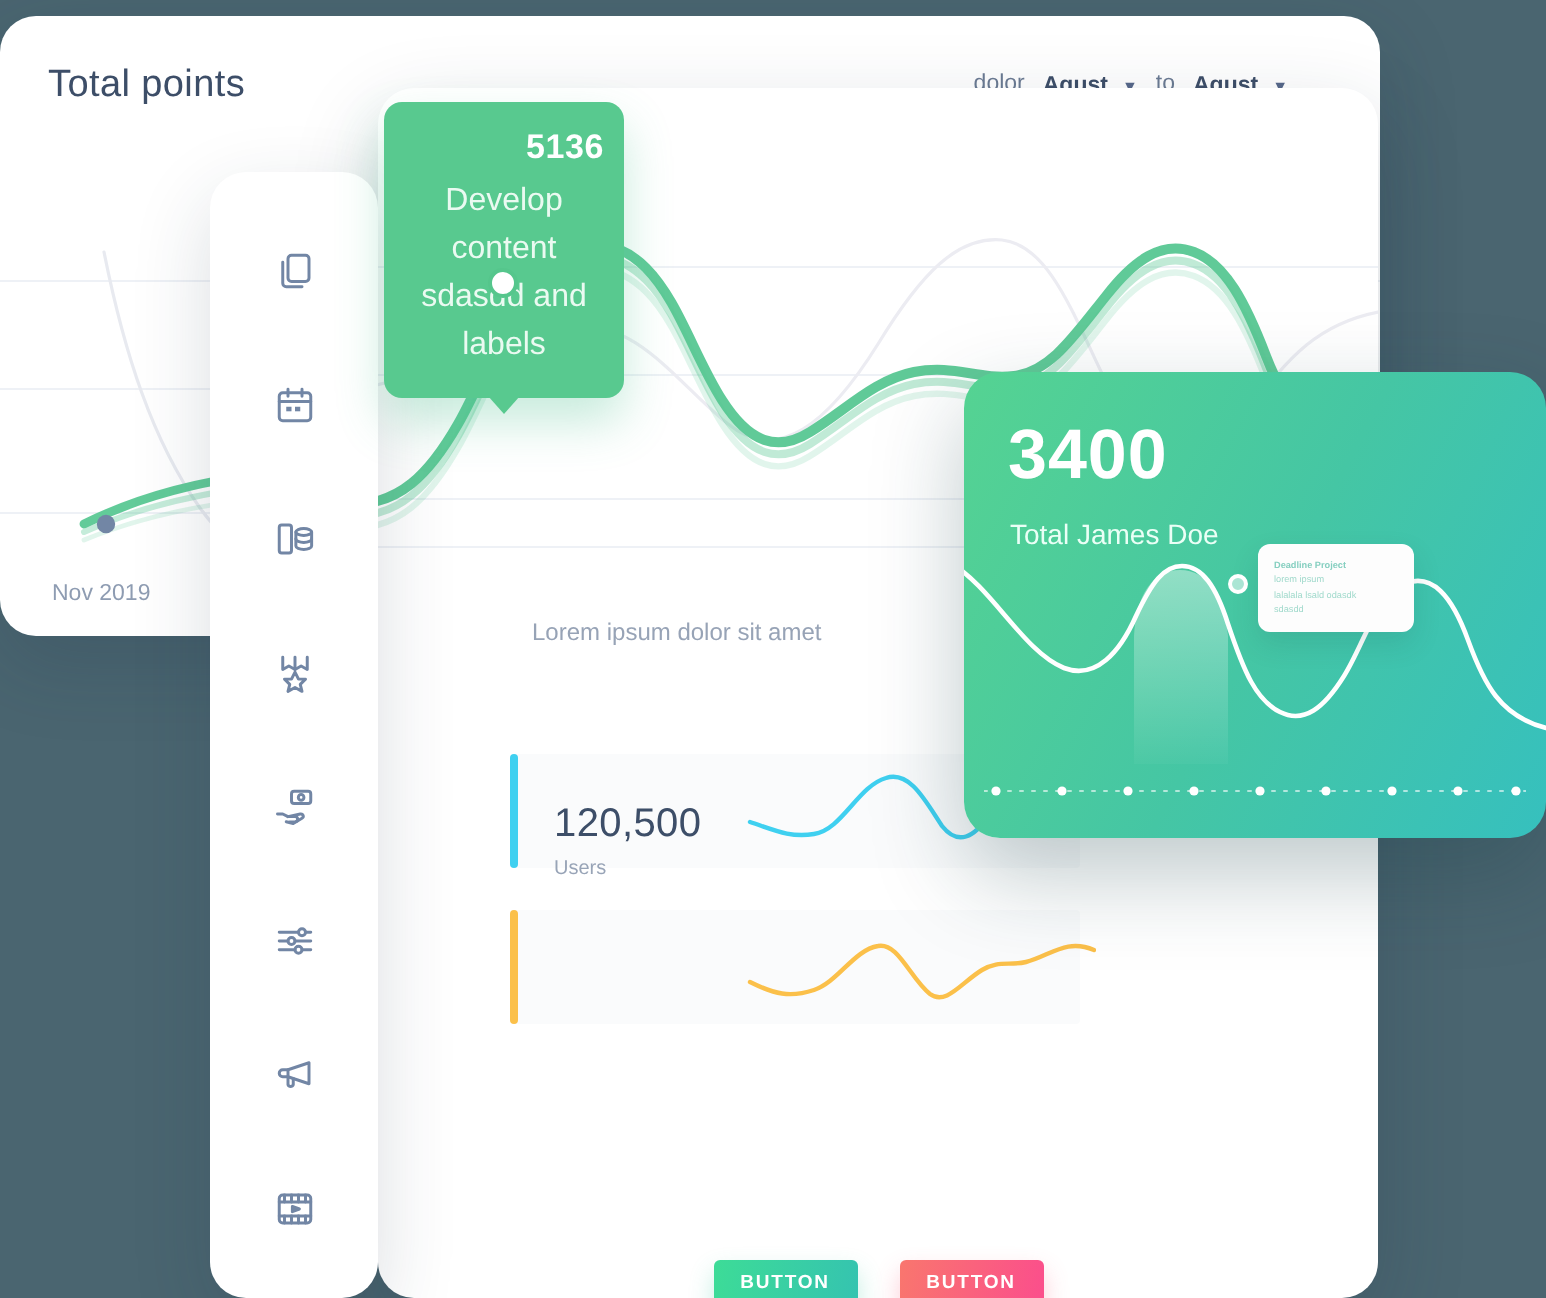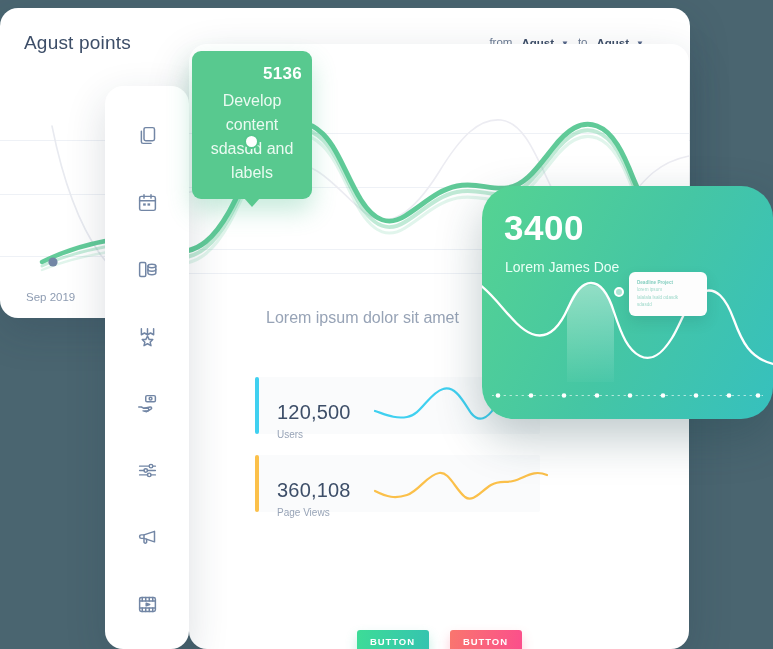--- a/index.html
+++ b/index.html
@@ -64,21 +64,21 @@
     width: 500px; height: 605px;
     border-radius: 18px;
     box-shadow: 0 16px 44px rgba(30,50,70,.20);
     z-index: 3;
     overflow: hidden;
   }
   #main-chart-zone { position: absolute; left: 0; top: 0; width: 500px; height: 243px; overflow: hidden; }
 
   .dt-head { position: absolute; left: 77px; top: 255px; }
   .dt-title { font-size: 16.5px; color: #3d4e68; }
-  .dt-sub { font-size: 16px; color: #97a3b6; margin-top: 10px; }
+  .dt-sub { font-size: 12px; color: #97a3b6; margin-top: 10px; }
 
   .row-list { position: absolute; left: 66px; top: 333px; width: 285px; }
   .data-row {
     position: relative; height: 57px; margin-bottom: 21px;
     background: #fafbfc; border-radius: 2px;
     display: flex; align-items: center;
   }
   .row-bar { position: absolute; left: 0; top: 0; width: 4px; height: 100%; border-radius: 2px; }
   .row-text { margin-left: 22px; margin-top: 30px; }
   .row-num { font-size: 20px; color: #3d4e68; letter-spacing: .2px; }
@@ -115,21 +115,21 @@
   #tooltip-node {
     position: absolute; left: 244px; top: 134px; z-index: 7;
     width: 15px; height: 15px; border-radius: 50%;
     background: #fff; border: 2.5px solid #55c68c;
   }
 
   
   #green-card {
     position: absolute; left: 482px; top: 186px;
     width: 291px; height: 233px;
-    border-radius: 32px;
+    border-radius: 18px;
     background: linear-gradient(118deg, #55d392 0%, #45c6a4 52%, #36c0be 100%);
     box-shadow: 0 18px 46px rgba(20,60,70,.28);
     z-index: 8; overflow: hidden;
   }
   #green-card .gc-num { position: absolute; left: 22px; top: 22px; font-size: 35px; font-weight: bold; color: #fff; letter-spacing: .5px; }
   #green-card .gc-name { position: absolute; left: 23px; top: 73px; font-size: 14px; color: #eafff6; }
   #gc-tooltip {
     position: absolute; left: 147px; top: 86px; width: 78px; padding: 7px 8px;
     background: #fdfdfd; border-radius: 6px;
     box-shadow: 0 6px 14px rgba(20,70,70,.13);
@@ -156,42 +156,42 @@
       <div class="gridline" style="top:248px"></div>
 
       <svg width="690" height="310" viewBox="0 0 690 310" style="position:absolute;left:0;top:0">
         <path d="M 52 118 C 62 168, 76 212, 100 246 C 120 274, 150 288, 186 292" fill="none" stroke="#e8eaf0" stroke-width="1.6" stroke-linecap="round"></path>
         <path d="M 42 254 C 66 242, 98 232, 140 228 C 166 226, 182 225, 190 224" fill="none" stroke="#5ac894" stroke-width="4.4" stroke-linecap="round" opacity=".95"></path>
         <path d="M 42 258 C 66 247, 98 238, 140 234 C 166 232, 182 231, 190 230" fill="none" stroke="#5ac894" stroke-width="3" stroke-linecap="round" opacity=".35"></path>
         <path d="M 42 262 C 66 252, 98 244, 140 240 C 166 238, 182 237, 190 236" fill="none" stroke="#5ac894" stroke-width="2.4" stroke-linecap="round" opacity=".18"></path>
         <circle cx="53" cy="254" r="4.6" fill="#7286a5"></circle>
       </svg>
 
-      <div class="panel-title">Agust points</div>
+      <div class="panel-title">Total points</div>
 
       <div class="daterange">
-        <span class="dr-word">from</span>
+        <span class="dr-word">dolor</span>
         <span class="dr-sel">
           <span class="dr-top">
             <span>Agust</span>
             <span class="caret">▼</span>
           </span>
           <span class="dr-year">2019</span>
         </span>
         <span class="dr-word">to</span>
         <span class="dr-sel">
           <span class="dr-top">
             <span>Agust</span>
             <span class="caret">▼</span>
           </span>
           <span class="dr-year">2020</span>
         </span>
       </div>
 
-      <div style="position:absolute;left:26px;top:283px;font-size:11.5px;color:#8e9cb2">Sep 2019</div>
+      <div style="position:absolute;left:26px;top:283px;font-size:11.5px;color:#8e9cb2">Nov 2019</div>
       <div style="position:absolute;left:110px;top:283px;font-size:11.5px;color:#8e9cb2">Fe</div>
       <div style="position:absolute;left:172px;top:283px;font-size:11.5px;color:#8e9cb2">2019</div>
       <div style="position:absolute;left:226px;top:283px;font-size:11.5px;color:#8e9cb2">Ap</div>
     </div>
   </div>
 
   <div class="card" id="main-card">
 
     <div id="main-chart-zone">
       <div class="gridline" style="top:89px"></div>
@@ -243,24 +243,20 @@
         </span>
         <svg class="row-spark" viewBox="0 0 175 48" preserveAspectRatio="none">
           <path d="M 2 30 C 14 34, 22 38, 34 36 C 48 34, 56 12, 70 8
                    C 82 4, 90 20, 98 32 C 106 42, 114 38, 122 26
                    C 130 14, 138 12, 146 20 C 154 28, 162 28, 174 26" fill="none" stroke="#3fd0f0" stroke-width="2.2" stroke-linecap="round"></path>
         </svg>
       </div>
 
       <div class="data-row">
         <span class="row-bar" style="background:#fbc04a"></span>
-        <span class="row-text">
-          <span class="row-num" style="display:block">360,108</span>
-          <span class="row-label" style="display:block">Page Views</span>
-        </span>
         <svg class="row-spark" viewBox="0 0 175 48" preserveAspectRatio="none">
           <path d="M 2 32 C 14 38, 22 40, 34 36 C 46 32, 54 16, 66 14
                    C 76 12, 82 30, 92 38 C 100 44, 108 32, 118 26
                    C 126 21, 132 24, 140 22 C 152 19, 160 10, 174 16" fill="none" stroke="#fbc04a" stroke-width="2.2" stroke-linecap="round"></path>
         </svg>
       </div>
 
 
     </div>
 
@@ -363,21 +359,21 @@
       </defs>
       <path d="M 85 196 L 85 132 C 86 112, 94 99, 108 99 C 122 99, 130 112, 132 132 L 132 196 Z" fill="url(#areaFade)"></path>
       <path d="M -6 96 C 14 108, 30 140, 50 148 C 66 154, 78 140, 86 122
                C 94 105, 100 97, 109 97 C 119 97, 126 107, 132 126
                C 140 150, 146 164, 158 170 C 170 176, 180 168, 190 152
                C 200 136, 206 112, 220 106 C 234 100, 244 112, 252 134
                C 260 156, 268 172, 291 178" fill="none" stroke="#ffffff" stroke-width="2.3" stroke-linecap="round"></path>
     </svg>
 
     <div class="gc-num">3400</div>
-    <div class="gc-name">Lorem James Doe</div>
+    <div class="gc-name">Total James Doe</div>
 
     <div id="gc-tooltip">
       <div>Deadline Project</div>
       <div>lorem ipsum</div>
       <div>lalalala lsald odasdk</div>
       <div>sdasdd</div>
     </div>
     <div id="gc-node"></div>
 
     <svg id="gc-axis" viewBox="0 0 271 5" preserveAspectRatio="none">

